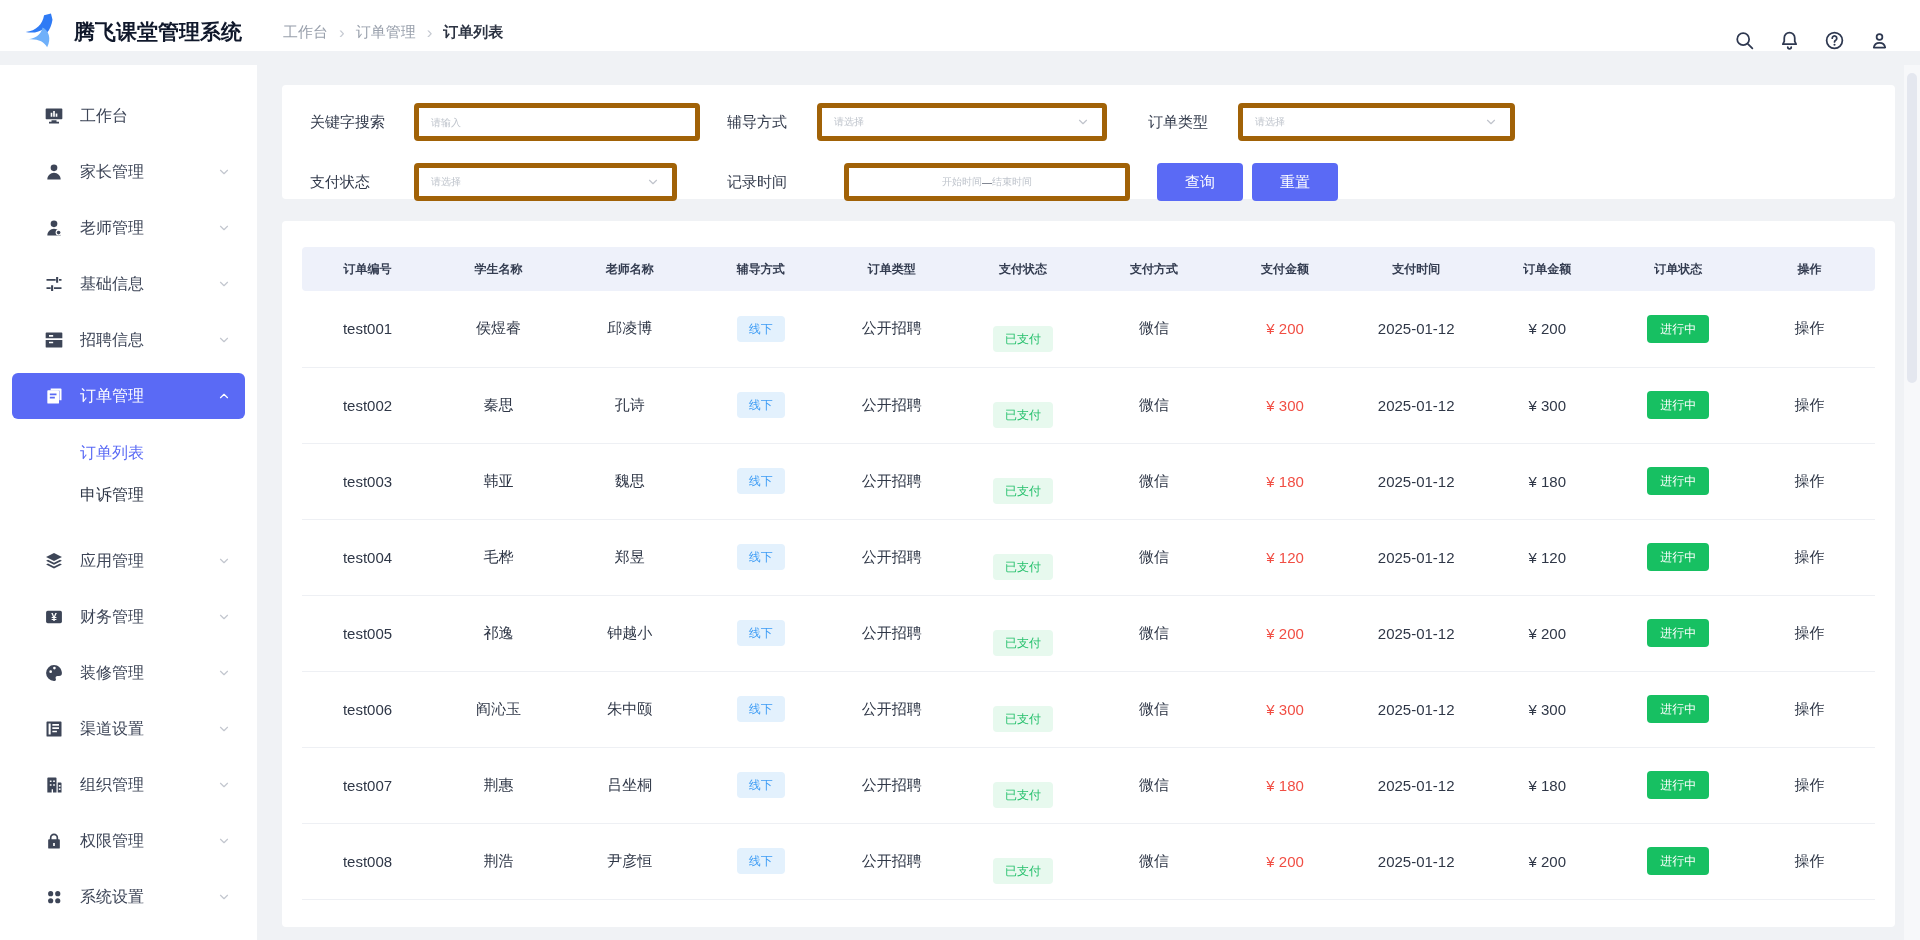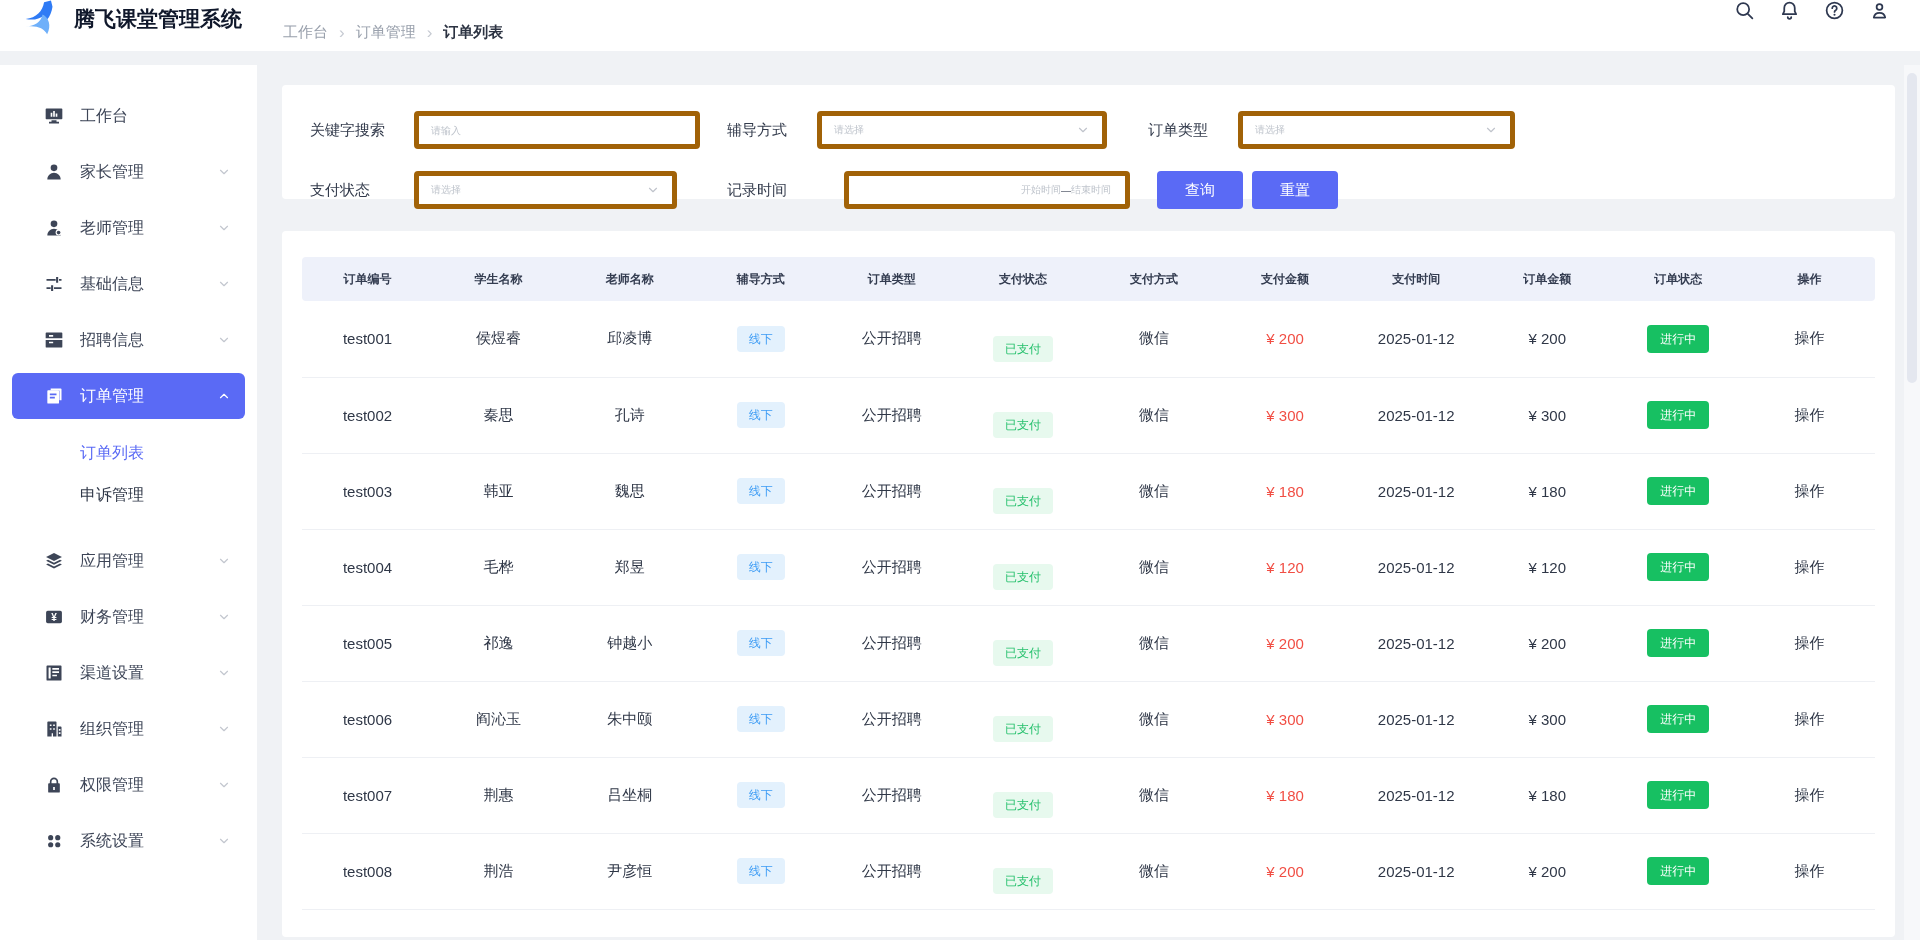--- a/index.html
+++ b/index.html
@@ -5,21 +5,21 @@
   * { box-sizing: border-box; }
   html,body { margin:0; padding:0; }
   body {
     width:1920px; height:940px; overflow:hidden;
     background:#f0f2f5; color:#2f3747;
     font-family:"Liberation Sans","DejaVu Sans",sans-serif;
   }
   
   header {
     position:fixed; top:0; left:0; right:0; height:51px;
-    background:#fff; display:flex; align-items:flex-start; z-index:20;
+    background:#fff; display:flex; align-items:flex-end; z-index:20;
   }
   .logo { display:flex; align-items:center; gap:10px; padding-left:18px; cursor:pointer; }
   .logo svg { width:46px; height:38px; }
   .app-title { font-size:21px; font-weight:bold; color:#10182b; white-space:nowrap; }
   .breadcrumb { position:absolute; left:283px; top:0; height:65px; display:flex; align-items:center; font-size:15px; color:#99a0ac; }
   .breadcrumb .bc-item { cursor:pointer; }
   .breadcrumb .bc-sep { margin:0 11px; color:#c6cad2; font-size:17px; }
   .breadcrumb .current { color:#2c3342; font-weight:600; cursor:default; }
   .header-actions { margin-left:auto; display:flex; align-items:center; gap:24px; padding-right:30px; color:#2e3850; }
   .hicon { width:21px; height:21px; cursor:pointer; display:flex; }
@@ -39,38 +39,38 @@
   .side-item .chev { margin-left:auto; width:14px; height:14px; color:#c3c7cf; display:flex; }
   .side-item .chev svg { width:14px; height:14px; }
   .side-item.active { background:#5a6af5; color:#fff; }
   .side-item.active .chev { color:#fff; }
   .submenu { margin:13px 0 22px; }
   .sub-item { height:42px; line-height:42px; padding-left:80px; font-size:16px; color:#2f3747; cursor:pointer; }
   .sub-item.active { color:#5a6af5; }
   
   main { position:absolute; left:257px; top:65px; right:0; bottom:0; padding:20px 25px 0; }
   .card { background:#fff; border-radius:4px; }
-  .filter-card { height:114px; padding:26px 0 0 28px; margin-bottom:32px; }
+  .filter-card { height:114px; padding:18px 0 0 28px; margin-bottom:22px; }
   .filter-row { display:flex; align-items:center; height:38px; margin-bottom:22px; }
   .fi { display:flex; align-items:center; }
   .fi-a { width:417px; }
   .fi-b { width:421px; }
   .fi-b2 { width:403px;gap:27px; }
   .f-label { font-size:15px; color:#333b4c; flex:none; }
   .w104 { width:104px; } .w90 { width:90px; }
   .input, .select, .range {
     height:38px; border:5px solid #a16207; border-radius:4px; background:#fff; font-size:10px;
   }
   .input { width:286px; padding:0 12px; color:#333; font-family:inherit; outline:none; }
   .input::placeholder { color:#bfc4cc; }
   .select { display:flex; align-items:center; justify-content:space-between; padding:0 12px; color:#bfc4cc; cursor:pointer; }
   .sel-290 { width:290px; } .sel-277 { width:277px; } .sel-263 { width:263px; }
   .select .chev { width:14px; height:14px; color:#c0c4cc; display:flex; }
   .select .chev svg { width:14px; height:14px; }
-  .range { width:290px; display:flex; align-items:center; justify-content:flex-end; padding:0 14px; color:#bfc4cc; cursor:pointer; }
+  .range { width:290px; display:flex; align-items:center; justify-content:center; padding:0 14px; color:#bfc4cc; cursor:pointer; }
   .range .rsep { color:#5d6472; }
   .btn {
     height:38px; width:86px; border:none; border-radius:4px; cursor:pointer;
     background:#5a6af5; color:#fff; font-size:15px; font-family:inherit;
   }
   .btn-search { margin-left:27px; }
   .btn-reset { margin-left:9px; }
   
   .table-card { height:706px; padding:26px 20px 0; overflow:hidden; }
   table { width:100%; border-collapse:collapse; table-layout:fixed; }
@@ -242,20 +242,33 @@
       </span>
     </div>
     <div class="side-item">
       <span class="icon">
         <svg viewBox="0 0 24 24">
           <rect x="2.5" y="4.5" width="19" height="15" rx="2"></rect>
           <text x="12" y="16.5" font-size="12" font-weight="bold" text-anchor="middle" fill="#fff">¥</text>
         </svg>
       </span>
       <span>财务管理</span>
+      <span class="chev">
+        <svg viewBox="0 0 24 24">
+          <path d="M6 9l6 6 6-6" fill="none" stroke="currentColor" stroke-width="2" stroke-linecap="round" stroke-linejoin="round"></path>
+        </svg>
+      </span>
+    </div>
+    <div class="side-item">
+      <span class="icon">
+        <svg viewBox="0 0 24 24">
+          <path fill-rule="evenodd" d="M12 2.5a9.5 9.5 0 100 19h.6c1.5 0 2.1-1.3 1.5-2.6-.7-1.6.4-3.3 2.1-3.3h1.7a3.6 3.6 0 003.6-3.8C21.2 6.4 17 2.5 12 2.5zM8 12a1.6 1.6 0 110-3.2A1.6 1.6 0 018 12zm4.5-4.3a1.6 1.6 0 110-3.2 1.6 1.6 0 010 3.2z"></path>
+        </svg>
+      </span>
+      <span>装修管理</span>
       <span class="chev">
         <svg viewBox="0 0 24 24">
           <path d="M6 9l6 6 6-6" fill="none" stroke="currentColor" stroke-width="2" stroke-linecap="round" stroke-linejoin="round"></path>
         </svg>
       </span>
     </div>
     <div class="side-item">
       <span class="icon">
         <svg viewBox="0 0 24 24">
           <path fill-rule="evenodd" d="M4 3h16a1 1 0 011 1v16a1 1 0 01-1 1H4a1 1 0 01-1-1V4a1 1 0 011-1zm6 3h8v2h-8V6zm0 4h8v2h-8v-2zm0 4h5.5v2H10v-2zM5.5 5.5H8v13H5.5z"></path>

